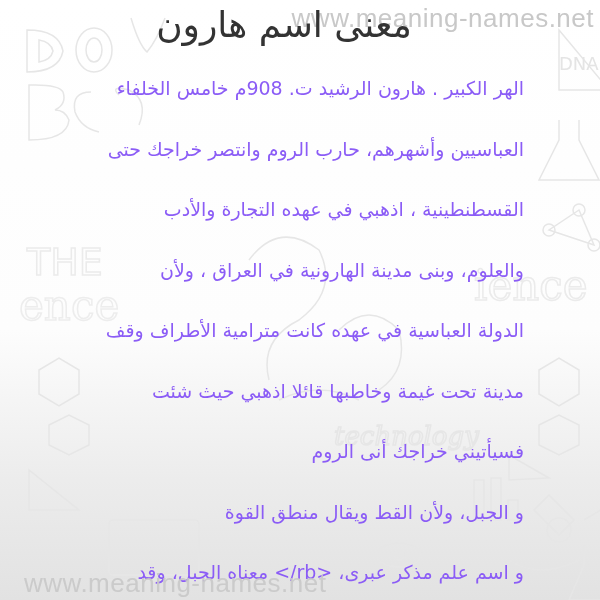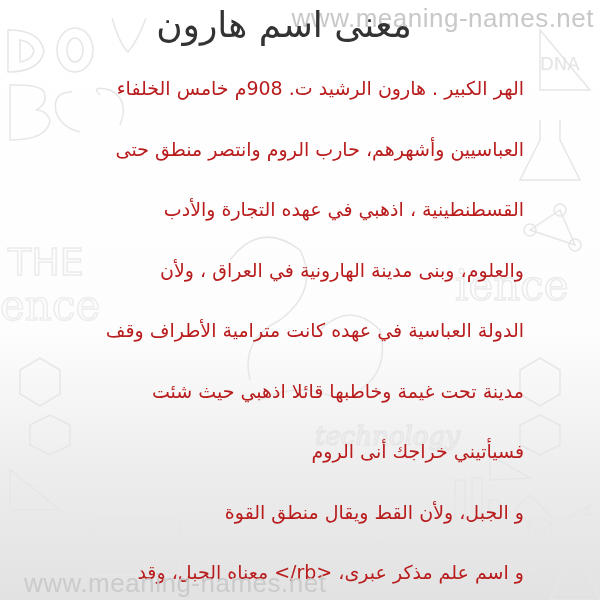--- a/index.html
+++ b/index.html
@@ -11,20 +11,21 @@
       height: 600px;
       overflow: hidden;
       position: relative;
       background: linear-gradient(to bottom, #ffffff 0%, #fdfdfd 55%, #ececec 80%, #e2e2e2 100%);
       font-family: "DejaVu Sans", sans-serif;
     }
     .doodles {
       position: absolute;
       inset: 0;
       pointer-events: none;
+      margin-left: 19px;
     }
     .doodles svg {
       width: 600px;
       height: 600px;
     }
     .watermark {
       position: absolute;
       font-family: "Liberation Sans", sans-serif;
       color: #c8c8c8;
       font-size: 26px;
@@ -61,21 +62,21 @@
       direction: rtl;
       text-align: right;
       margin: 0;
       padding: 0;
       list-style: none;
     }
     .line {
       height: 60.5px;
       line-height: 36px;
       font-size: 19px;
-      color: #b91c1c;
+      color: #8b5cf6;
       white-space: nowrap;
     }
   </style>
 </head>
 <body>
 
 <div class="doodles">
   <svg viewBox="0 0 600 600" xmlns="http://www.w3.org/2000/svg" fill="none" stroke="#e6e6e6" stroke-width="1.5">
 
     <path d="M8 30 L8 72 Q40 72 44 51 Q40 30 8 30 Z"></path>
@@ -135,21 +136,21 @@
     <circle cx="380" cy="555" r="5"></circle>
   </svg>
 </div>
 
 <div class="watermark top">www.meaning-names.net</div>
 
 <h1 class="title">معنى اسم هارون</h1>
 
 <ul class="content">
   <li class="line">الهر الكبير . هارون الرشيد ت. 908م  خامس الخلفاء</li>
-  <li class="line">العباسيين وأشهرهم، حارب الروم وانتصر منطق حتى</li>
+  <li class="line">العباسيين وأشهرهم، حارب الروم وانتصر خراجك حتى</li>
   <li class="line">القسطنطينية ، اذهبي في عهده التجارة والأدب</li>
   <li class="line">والعلوم، وبنى مدينة الهارونية في العراق ، ولأن</li>
   <li class="line">الدولة العباسية في عهده كانت مترامية الأطراف وقف</li>
   <li class="line">مدينة تحت غيمة وخاطبها قائلا  اذهبي حيث شئت</li>
   <li class="line">فسيأتيني خراجك أنى الروم</li>
   <li class="line">و الجبل، ولأن القط ويقال منطق القوة</li>
   <li class="line">و اسم علم مذكر عبرى، &lt;rb/&gt; معناه الجبل، وقد</li>
 </ul>
 
 <div class="watermark bottom">www.meaning-names.net</div>

